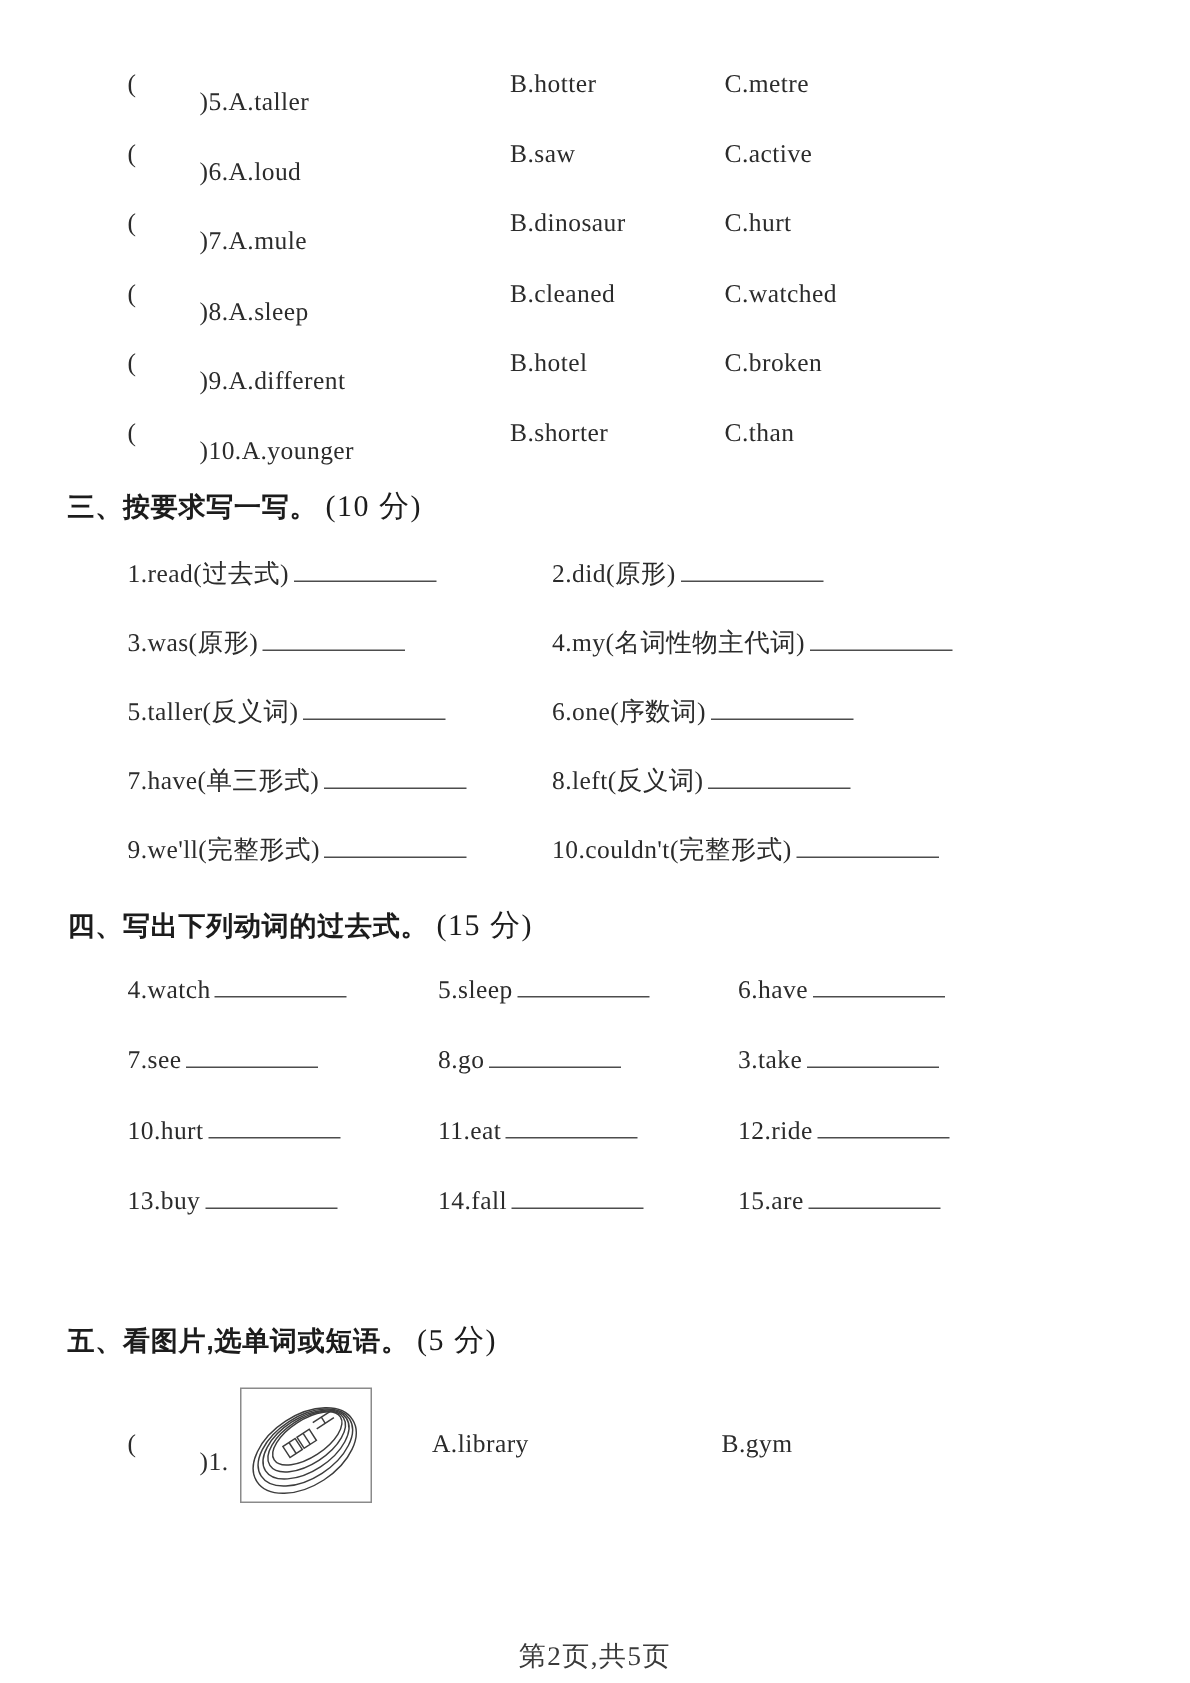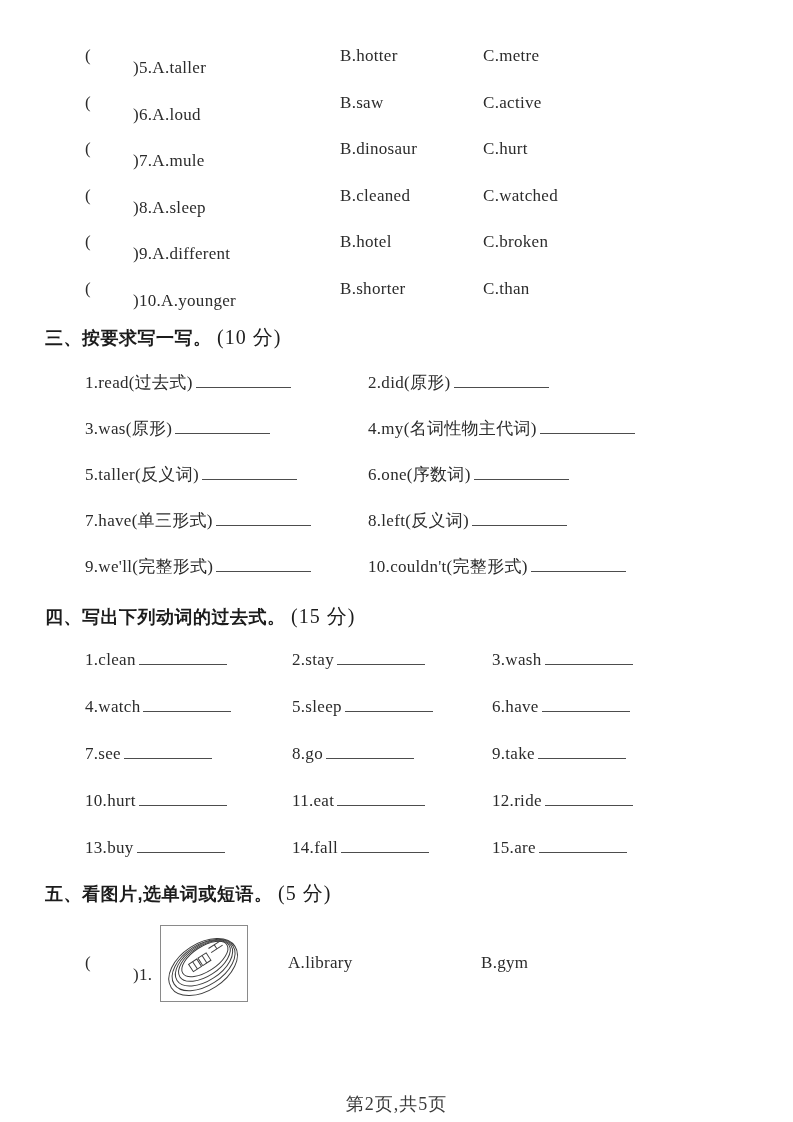--- a/index.html
+++ b/index.html
@@ -147,33 +147,28 @@
     </div>
   </div>
 
   <div class="sec-title" style="top:603px;">
     <span>四、写出下列动词的过去式。</span>
     <span class="sec-score">(15 分)</span>
   </div>
 
   <div class="abs" style="top:650px; left:0; right:0;">
     <div class="row s4-row">
-      <span class="cell g1"><span>1.clean</span><span class="blank blank-sm"></span></span>
-      <span class="cell g2"><span>2.stay</span><span class="blank blank-sm"></span></span>
-      <span class="cell g3"><span>3.wash</span><span class="blank blank-sm"></span></span>
-    </div>
-    <div class="row s4-row">
       <span class="cell g1"><span>4.watch</span><span class="blank blank-sm"></span></span>
       <span class="cell g2"><span>5.sleep</span><span class="blank blank-sm"></span></span>
       <span class="cell g3"><span>6.have</span><span class="blank blank-sm"></span></span>
     </div>
     <div class="row s4-row">
       <span class="cell g1"><span>7.see</span><span class="blank blank-sm"></span></span>
       <span class="cell g2"><span>8.go</span><span class="blank blank-sm"></span></span>
-      <span class="cell g3"><span>9.take</span><span class="blank blank-sm"></span></span>
+      <span class="cell g3"><span>3.take</span><span class="blank blank-sm"></span></span>
     </div>
     <div class="row s4-row">
       <span class="cell g1"><span>10.hurt</span><span class="blank blank-sm"></span></span>
       <span class="cell g2"><span>11.eat</span><span class="blank blank-sm"></span></span>
       <span class="cell g3"><span>12.ride</span><span class="blank blank-sm"></span></span>
     </div>
     <div class="row s4-row">
       <span class="cell g1"><span>13.buy</span><span class="blank blank-sm"></span></span>
       <span class="cell g2"><span>14.fall</span><span class="blank blank-sm"></span></span>
       <span class="cell g3"><span>15.are</span><span class="blank blank-sm"></span></span>

